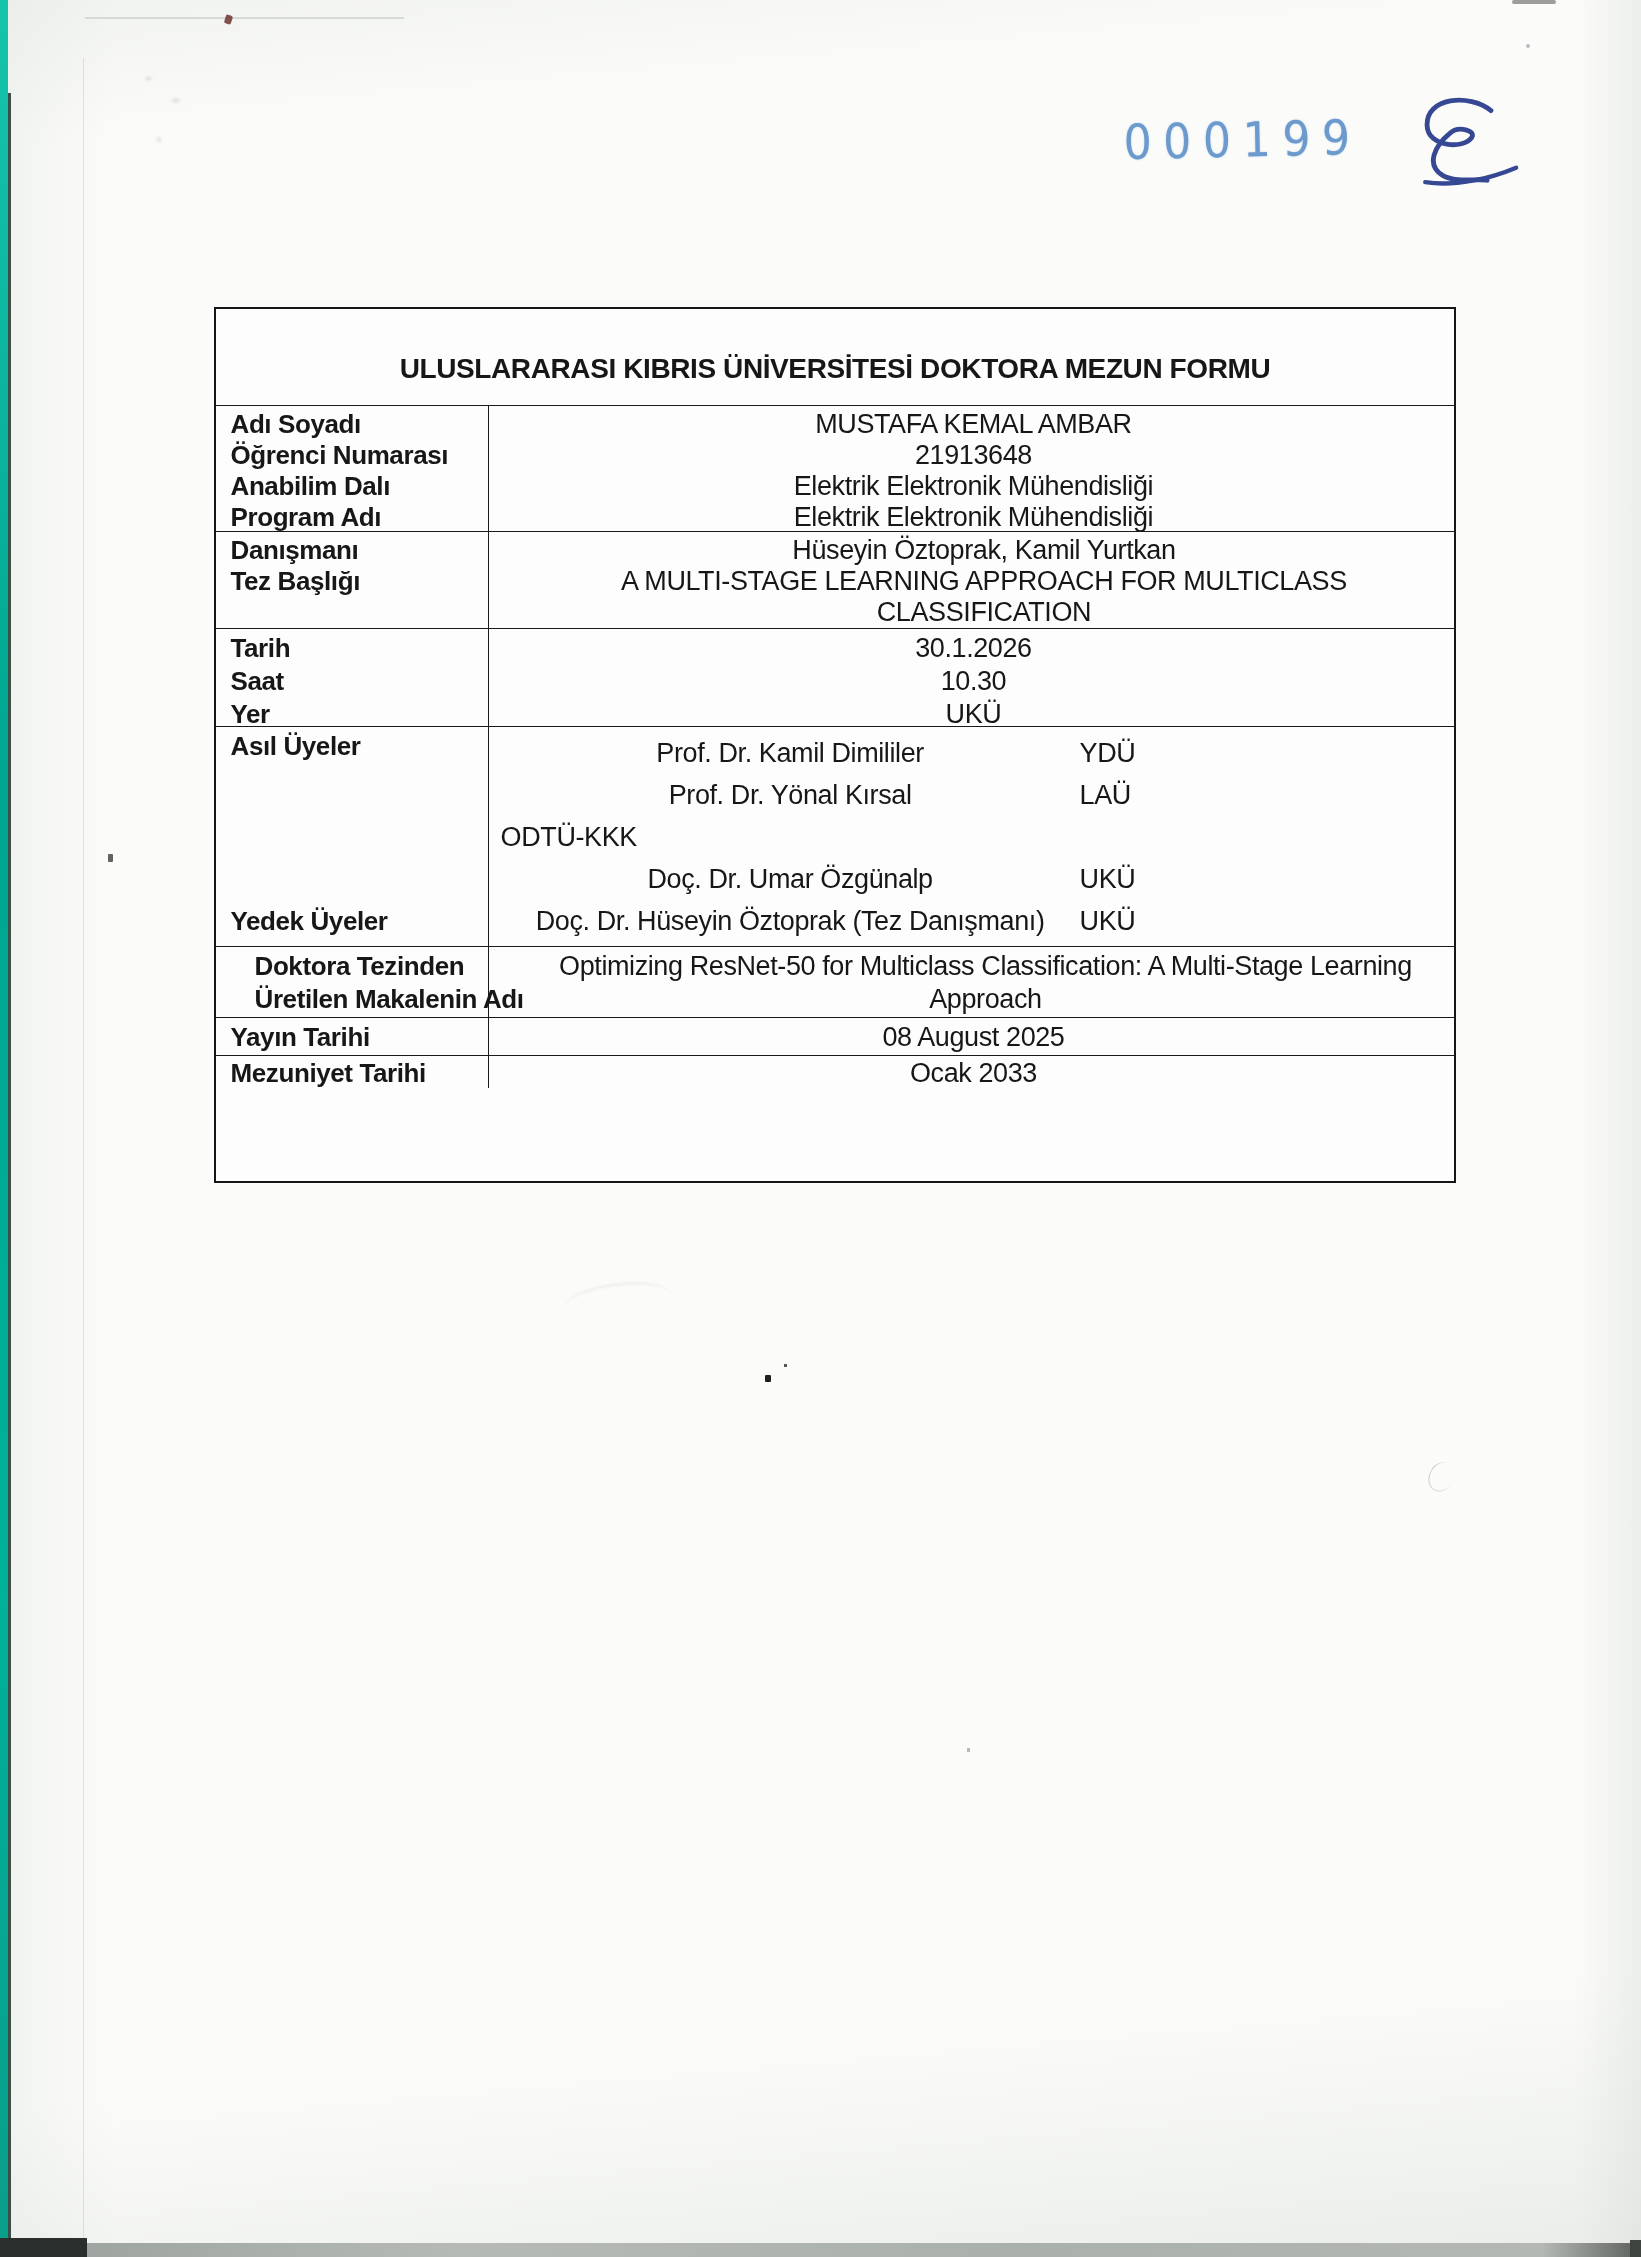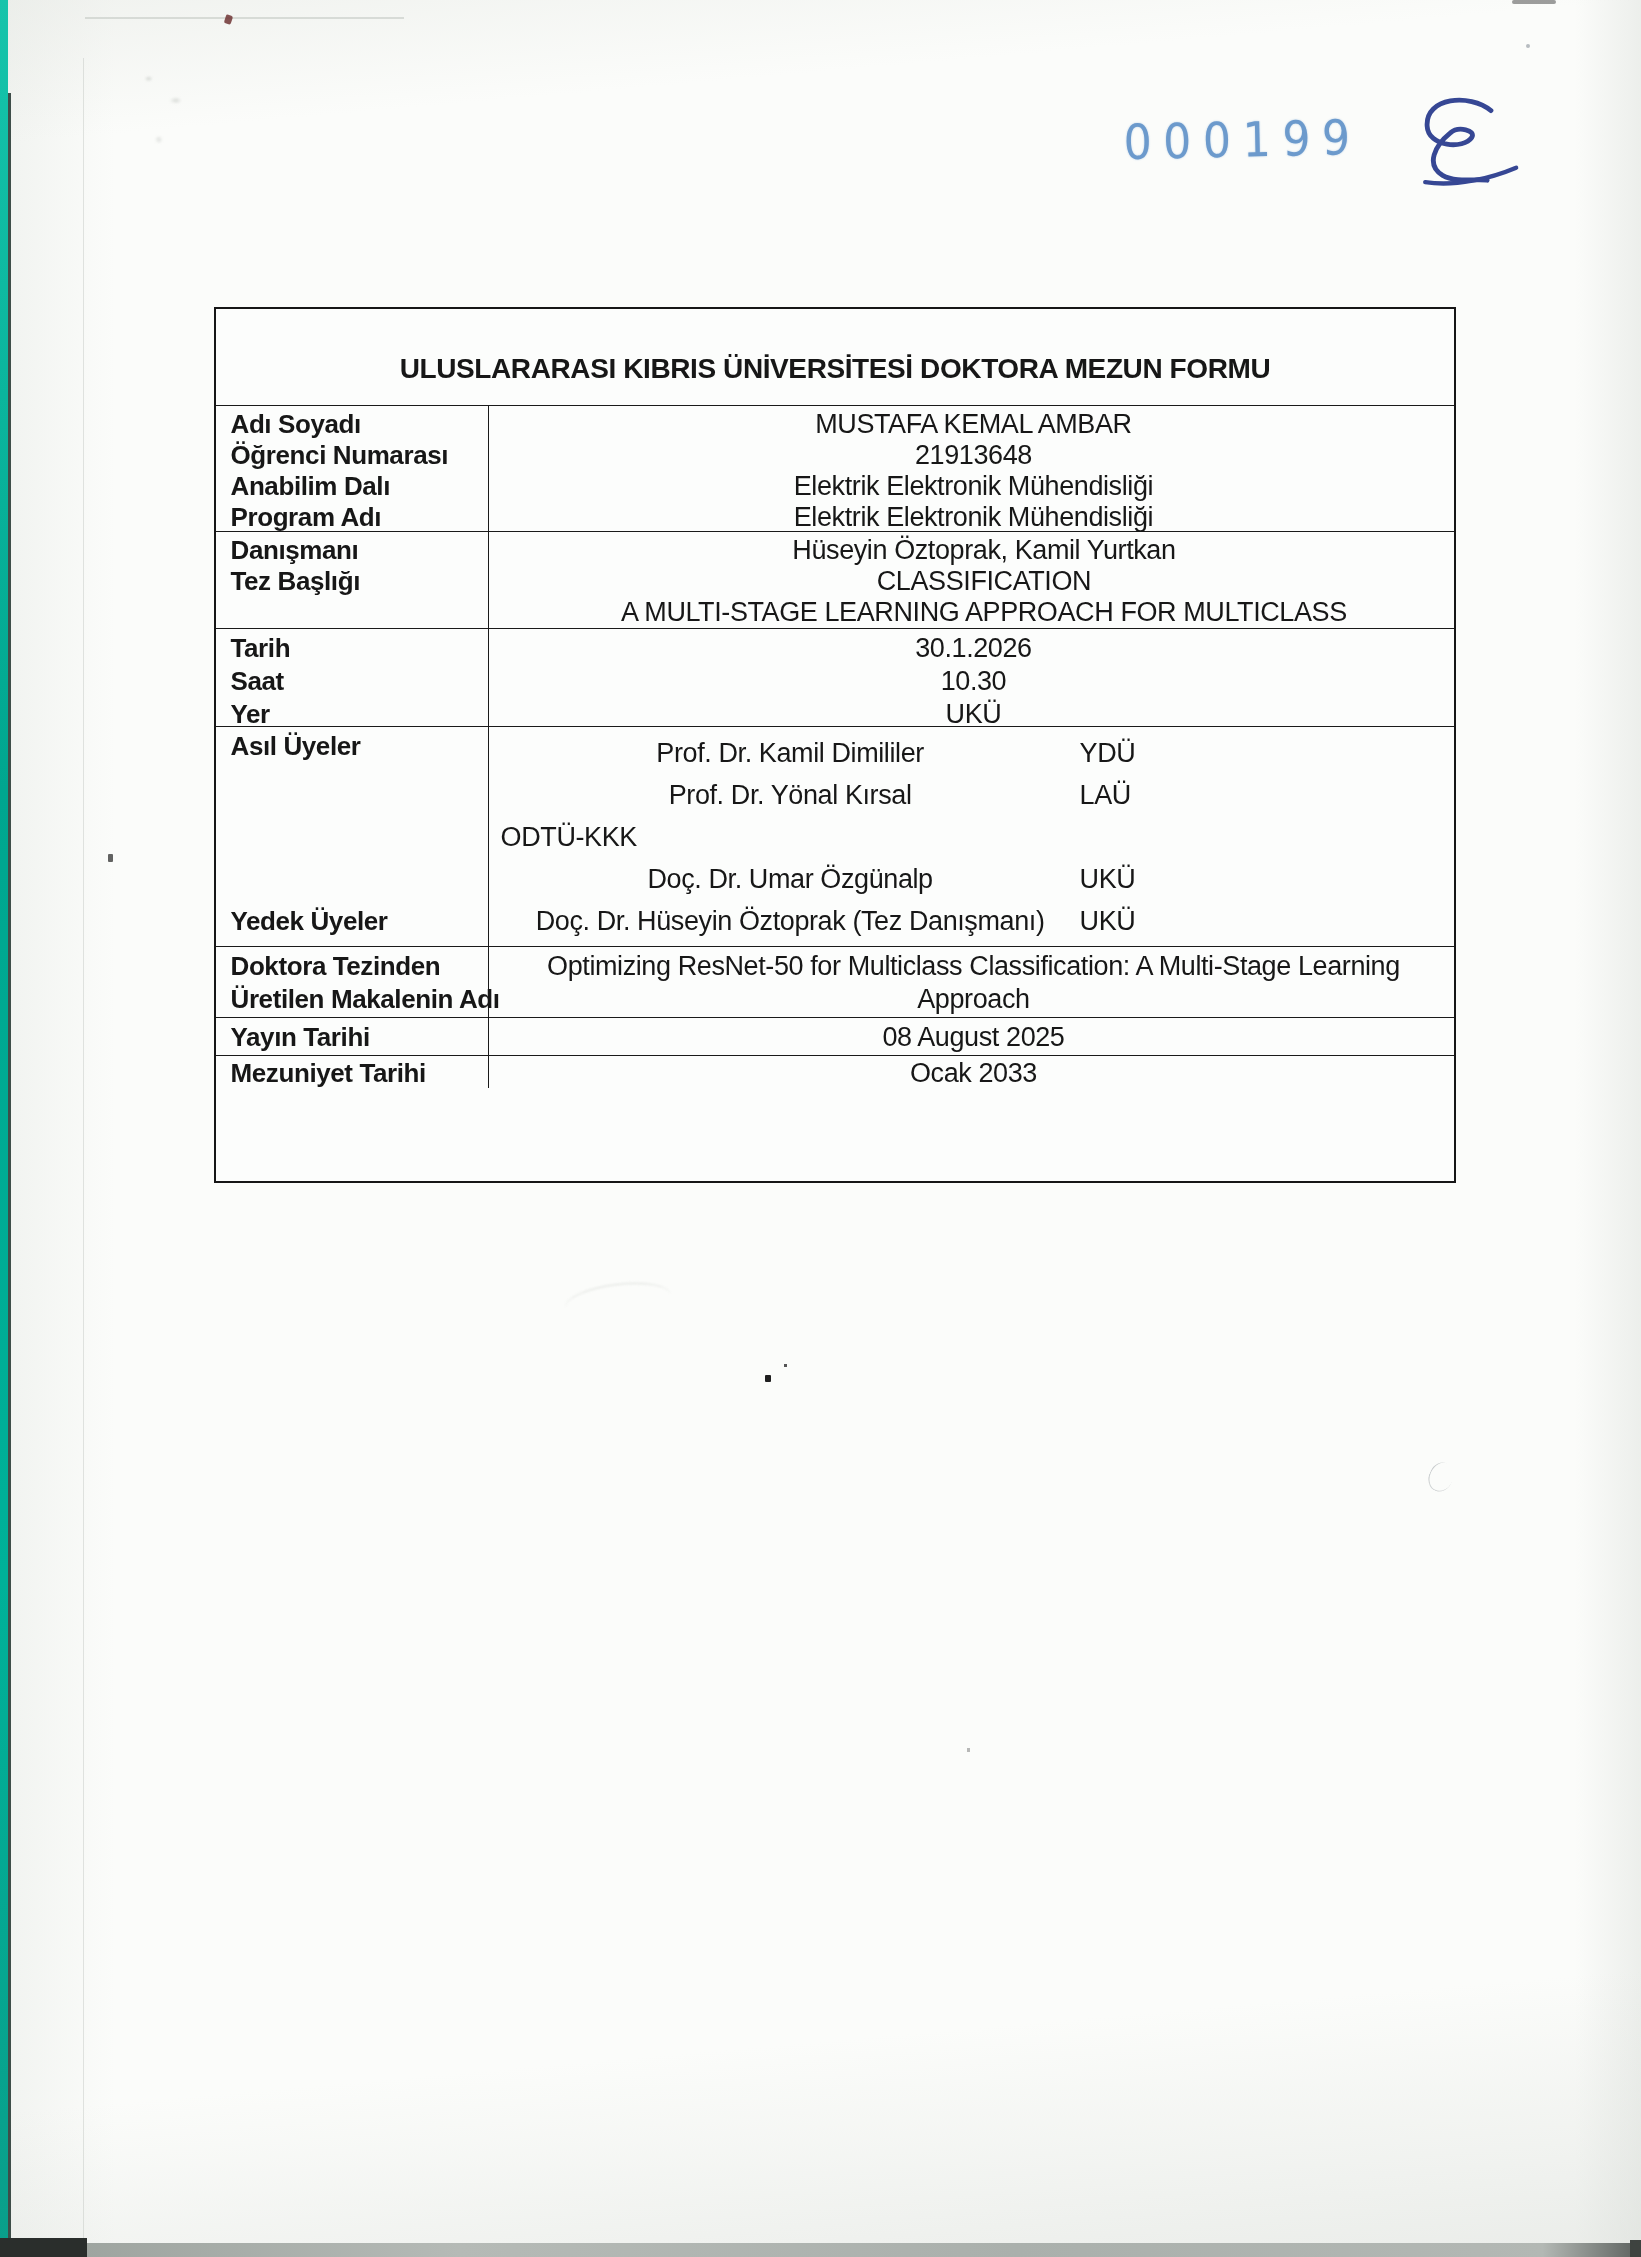--- a/index.html
+++ b/index.html
@@ -71,21 +71,21 @@
   }
   .lc{
     width:273px;min-width:273px;border-right:1.9px solid #1a1a1a;box-sizing:border-box;
     padding:2.9px 7.7px 0 14.5px;font-weight:bold;font-size:26px;letter-spacing:-0.4px;
     position:relative;
   }
   .vc{flex:1;padding:2.9px 7.7px 0 11.6px;font-size:27px;letter-spacing:-0.4px;position:relative;text-align:center;}
   .line{white-space:nowrap;}
   .lh33{line-height:31px;}
   .lh34{line-height:33px;}
-  .lh35{line-height:33px;}
+  .lh35{line-height:33px;margin-left:24px;}
   .lh30{line-height:28px;}
   .label-bottom{position:absolute;left:14.5px;bottom:9px;white-space:nowrap;}
 
   .member{display:flex;height:42px;line-height:42px;white-space:nowrap;}
   .member .nm{width:579px;}
   .r-committee .vc{padding-top:4.8px;}
 
   
   .speck{position:absolute;}
   .sp1{left:225px;top:15.4px;width:6.8px;height:8.7px;background:#6e3434;border-radius:1.9px;transform:rotate(18deg);opacity:.85;}
@@ -143,22 +143,22 @@
       </div>
     </div>
 
     <div class="row r-advisor">
       <div class="lc">
         <div class="line lh33">Danışmanı</div>
         <div class="line lh33">Tez Başlığı</div>
       </div>
       <div class="vc">
         <div class="line lh33">Hüseyin Öztoprak, Kamil Yurtkan</div>
+        <div class="line lh33">A MULTI-STAGE LEARNING APPROACH FOR MULTICLASS</div>
         <div class="line lh33">CLASSIFICATION</div>
-        <div class="line lh33">A MULTI-STAGE LEARNING APPROACH FOR MULTICLASS</div>
       </div>
     </div>
 
     <div class="row r-when">
       <div class="lc">
         <div class="line lh34">Tarih</div>
         <div class="line lh34">Saat</div>
         <div class="line lh34">Yer</div>
       </div>
       <div class="vc">

